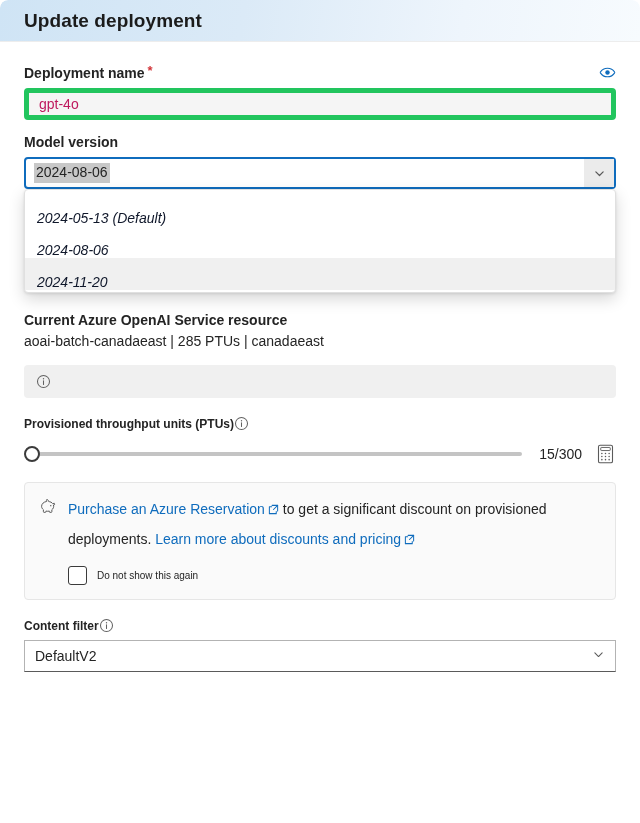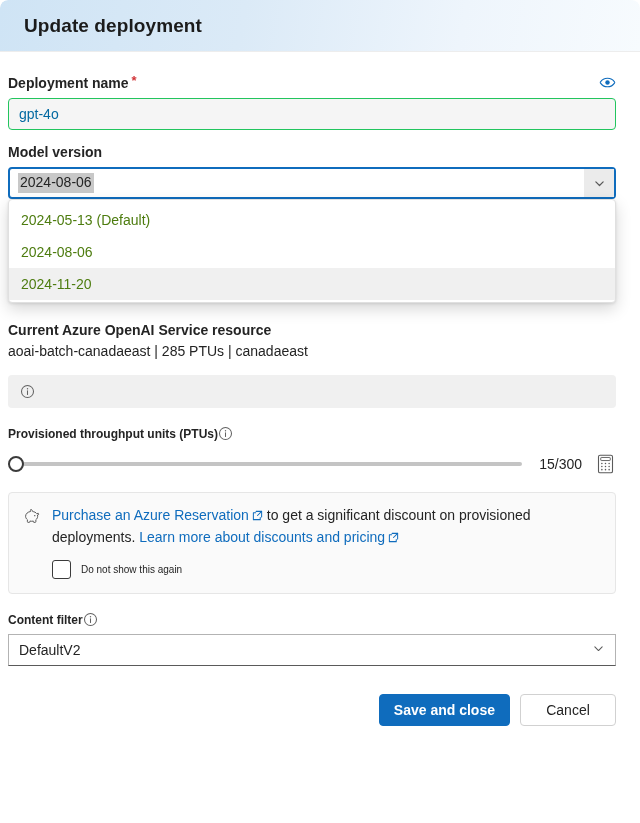--- a/index.html
+++ b/index.html
@@ -23,39 +23,39 @@
     left: 0; top: 0;
     width: 640px;
     height: 823px;
     background: #ffffff;
     border-radius: 8px 8px 0 0;
     overflow: hidden;
   }
 
   
   .panel-header {
-    height: 52px;
+    height: 42px;
     background: linear-gradient(100deg, #cfe4f5 0%, #dbeaf7 38%, #eef5fc 72%, #f7fbfe 100%);
     display: flex;
     align-items: center;
     padding: 0 24px;
     box-sizing: border-box;
     border-bottom: 1px solid #ededed;
     border-radius: 8px 8px 0 0;
   }
   .panel-title {
     font-size: 19px;
     font-weight: 600;
     color: #1b1b1b;
     letter-spacing: 0.1px;
   }
 
   
   .panel-body {
-    padding: 22px 24px 0 8px;
+    padding: 22px 24px 0 24px;
     box-sizing: border-box;
     position: relative;
   }
 
   .field-label-row {
     display: flex;
     align-items: center;
     justify-content: space-between;
     margin-bottom: 7px;
   }
@@ -82,26 +82,26 @@
     align-items: center;
     cursor: pointer;
   }
 
   
   .input-disabled {
     width: 100%;
     height: 32px;
     box-sizing: border-box;
     background: #f5f5f5;
-    border: 1px solid #22c55e;
+    border: 5px solid #22c55e;
     border-radius: 4px;
     display: flex;
     align-items: center;
     padding: 0 10px;
-    color: #0369a1;
+    color: #be185d;
     font-size: 14px;
   }
 
   .spacer-14 { height: 14px; }
 
   
   .combo-wrap {
     position: relative;
     width: 100%;
   }
@@ -147,26 +147,27 @@
     border: 1px solid #e0e0e0;
     box-shadow: 0 6px 16px rgba(0,0,0,0.16), 0 1px 3px rgba(0,0,0,0.10);
     border-radius: 4px;
     z-index: 40;
     padding: 4px 0 2px 0;
     box-sizing: border-box;
   }
   .dd-item {
     height: 32px;
     display: flex;
-    align-items: center;
+    align-items: flex-end;
     padding: 0 12px;
     font-size: 14px;
-    color: #4d7c0f;
-    cursor: pointer;
-    box-sizing: border-box;
+    color: #0f172a;
+    cursor: pointer;
+    box-sizing: border-box;
+    font-style: italic;
   }
   .dd-item.hovered {
     background: #f0f0f0;
   }
 
   
   .hidden-line {
     color: #242424;
     font-size: 14px;
     line-height: 20px;
@@ -281,21 +282,21 @@
     gap: 10px;
     box-sizing: border-box;
   }
   .piggy {
     flex: 0 0 auto;
     color: #5a5a5a;
     padding-top: 2px;
   }
   .res-text {
     font-size: 14px;
-    line-height: 21px;
+    line-height: 29px;
     color: #242424;
   }
   .checkrow {
     display: flex;
     align-items: center;
     gap: 10px;
     margin-top: 11px;
     cursor: pointer;
   }
   .checkbox {
@@ -522,19 +523,15 @@
 
     <div class="select">
       <span>DefaultV2</span>
       <span class="chev">
         <svg width="13" height="13" viewBox="0 0 16 16" fill="none" aria-hidden="true">
           <path d="M3.5 6L8 10.5L12.5 6" stroke="currentColor" stroke-width="1.3" stroke-linecap="round" stroke-linejoin="round"></path>
         </svg>
       </span>
     </div>
 
-    <div class="footer">
-      <div class="btn btn-primary">Save and close</div>
-      <div class="btn btn-secondary">Cancel</div>
-    </div>
 
   </div>
 </div>
 
 </body></html>

